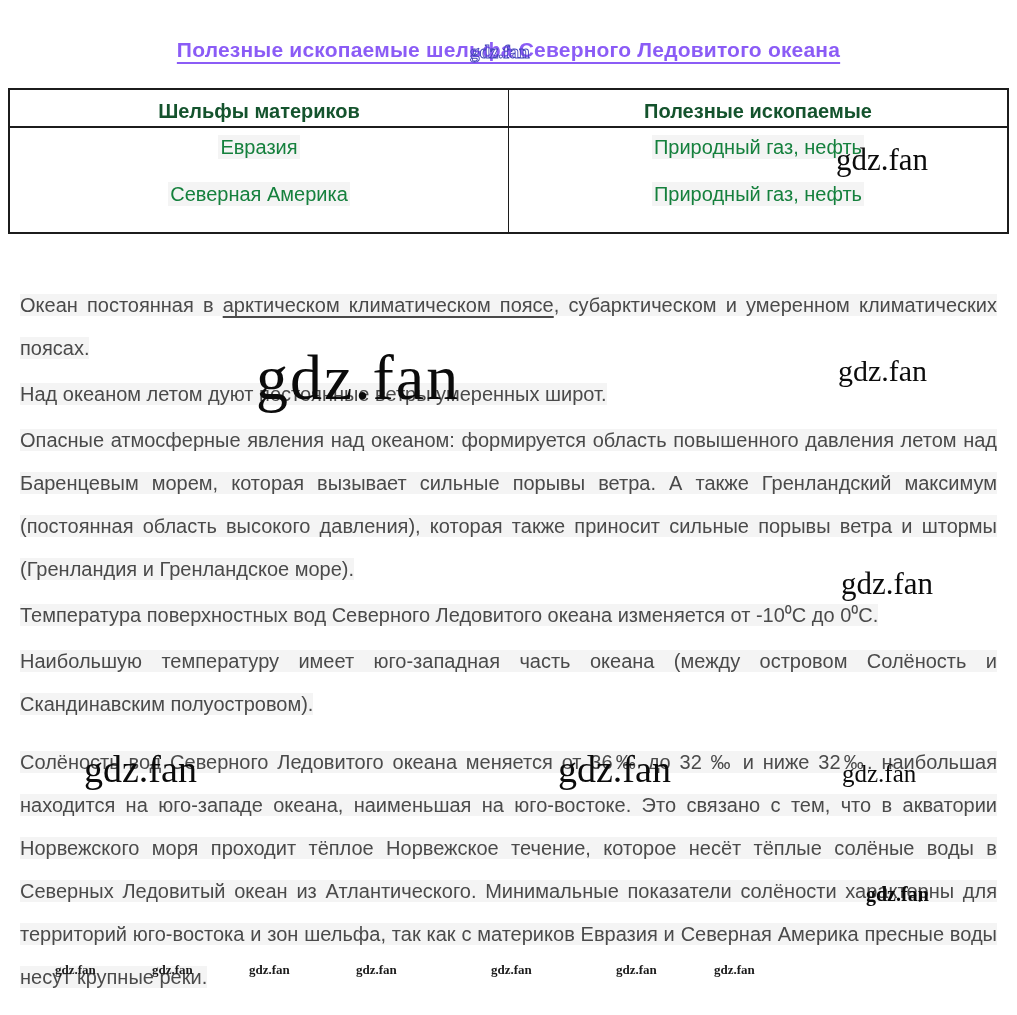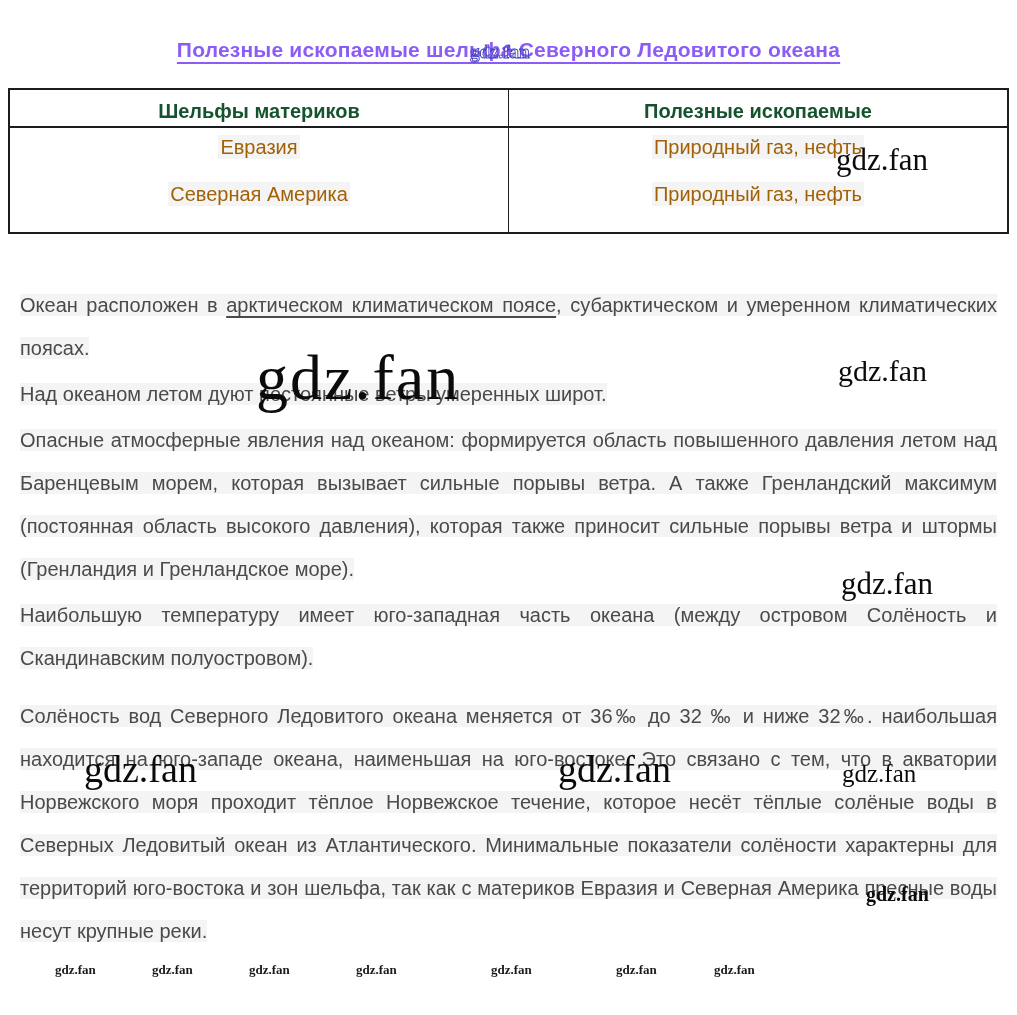--- a/index.html
+++ b/index.html
@@ -43,21 +43,21 @@
     border-bottom: 2px solid #1c1c1c;
     font-size: 20px;
     font-weight: bold;
     color: #14532d;
     padding: 10px 8px 3px;
   }
   .minerals-table th:first-child, .minerals-table td:first-child { border-left: 2px solid #1c1c1c; border-right: 1px solid #1c1c1c; }
   .minerals-table th:last-child, .minerals-table td:last-child { border-right: 2px solid #1c1c1c; border-radius: 18px; }
   .minerals-table td {
     font-size: 20px;
-    color: #a16207;
+    color: #15803d;
     padding: 8px 8px 0;
     height: 39px;
   }
   .minerals-table tr.last-row td { padding-bottom: 26px; border-bottom: 2px solid #1c1c1c; height: auto; }
   .cellband { background: rgba(0,0,0,0.045); padding: 1px 2px; }
 
   
   .content { margin-top: 50px; }
   .para {
     margin: 0 20px 3px;
@@ -119,26 +119,27 @@
         <td><span class="cellband">Природный газ, нефть</span></td>
       </tr>
       <tr class="last-row">
         <td><span class="cellband">Северная Америка</span></td>
         <td><span class="cellband">Природный газ, нефть</span></td>
       </tr>
     </tbody>
   </table>
 
   <div class="content">
-    <p class="para"><span class="hl">Океан расположен в </span><span class="hl uline">арктическом климатическом поясе</span><span class="hl">, субарктическом и умеренном климатических поясах.</span></p>
+    <p class="para"><span class="hl">Океан постоянная в </span><span class="hl uline">арктическом климатическом поясе</span><span class="hl">, субарктическом и умеренном климатических поясах.</span></p>
 
     <p class="para"><span class="hl">Над океаном летом дуют постоянные ветры умеренных широт.</span></p>
 
     <p class="para"><span class="hl">Опасные атмосферные явления над океаном: формируется область повышенного давления летом над Баренцевым морем, которая вызывает сильные порывы ветра. А также Гренландский максимум (постоянная область высокого давления), которая также приносит сильные порывы ветра и штормы (Гренландия и Гренландское море).</span></p>
 
+    <p class="para"><span class="hl">Температура поверхностных вод Северного Ледовитого океана изменяется от -10⁰С до 0⁰С.</span></p>
 
     <p class="para"><span class="hl">Наибольшую температуру имеет юго-западная часть океана (между островом Солёность и Скандинавским полуостровом).</span></p>
 
     <p class="para extra-gap"><span class="hl">Солёность вод Северного Ледовитого океана меняется от 36‰ до 32 ‰ и ниже 32‰. наибольшая находится на юго-западе океана, наименьшая на юго-востоке. Это связано с тем, что в акватории Норвежского моря проходит тёплое Норвежское течение, которое несёт тёплые солёные воды в Северных Ледовитый океан из Атлантического. Минимальные показатели солёности характерны для территорий юго-востока и зон шельфа, так как с материков Евразия и Северная Америка пресные воды несут крупные реки.</span></p>
   </div>
 
   <span class="wm wm-top-blue">gdz.fan</span>
   <span class="wm wm-table">gdz.fan</span>
   <span class="wm wm-big">gdz.fan</span>
   <span class="wm wm-right1">gdz.fan</span>

